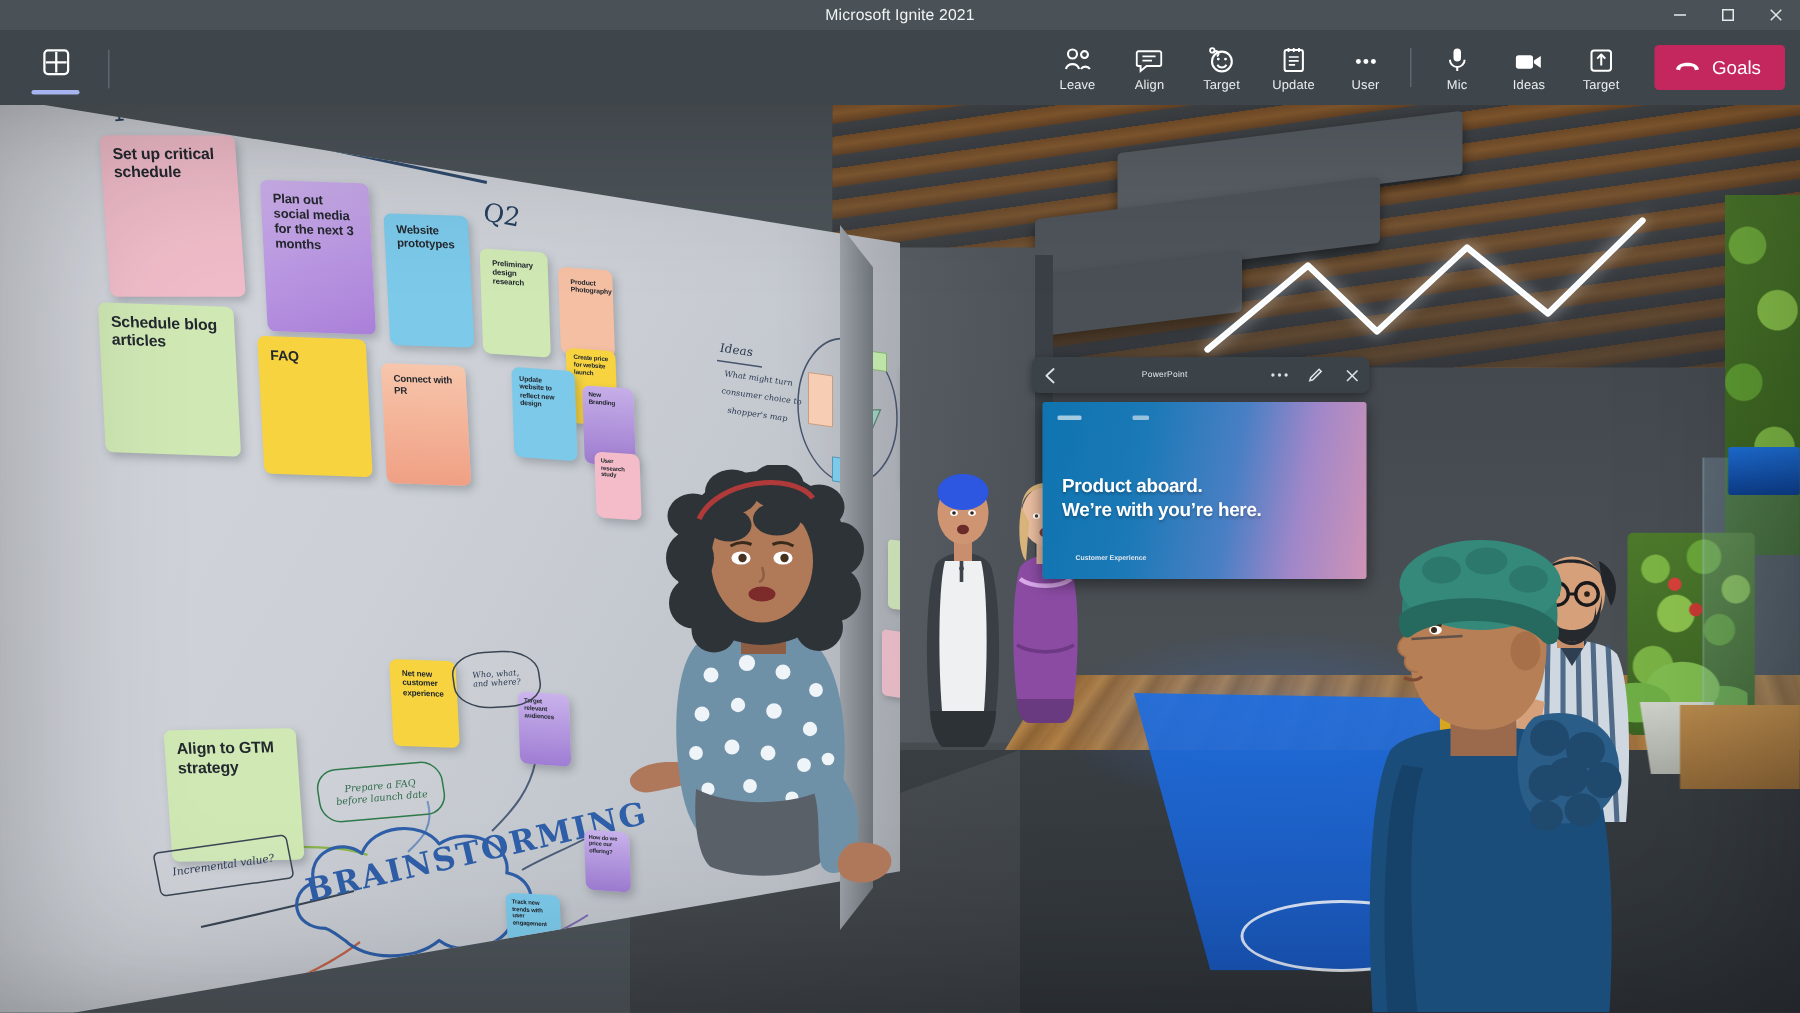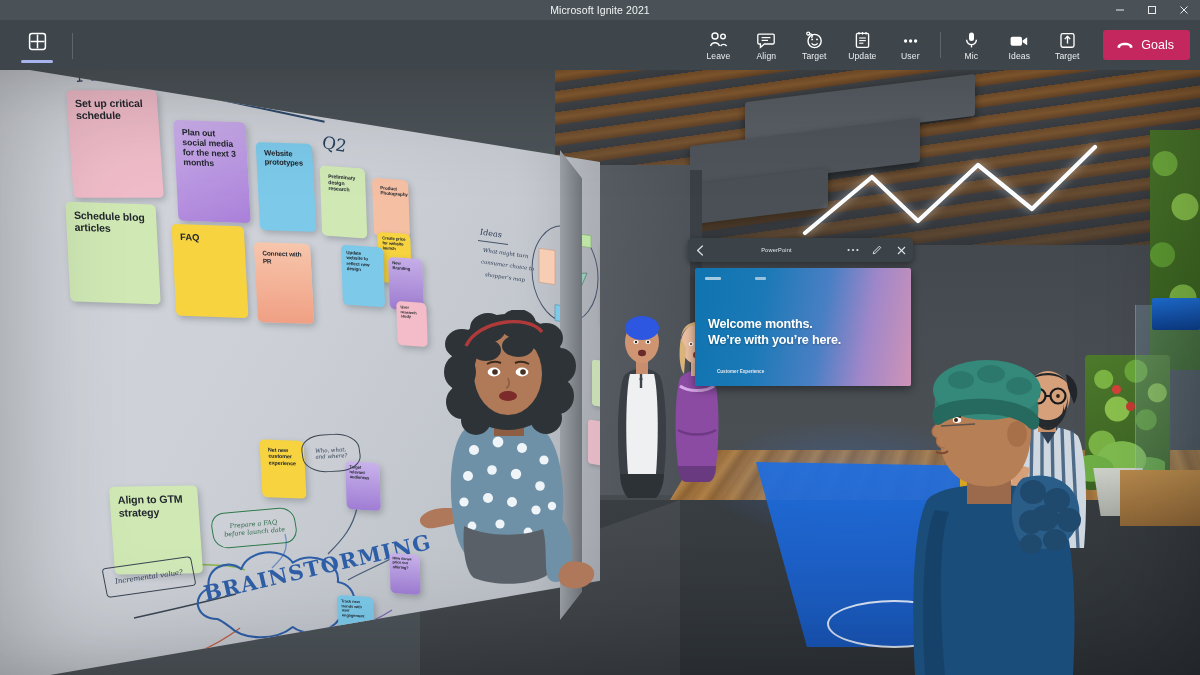--- a/index.html
+++ b/index.html
@@ -795,21 +795,21 @@
               <line x1="1" y1="1" x2="8" y2="8" stroke="#dfe2e5" stroke-width="1.1"></line>
               <line x1="8" y1="1" x2="1" y2="8" stroke="#dfe2e5" stroke-width="1.1"></line>
             </svg>
         </div>
       </div>
 
       <div class="ppt-slide">
         <div class="ppt-logo"></div>
         <div class="ppt-logo2"></div>
         <div class="ppt-h1">
-          <div>Welcome months.</div>
+          <div>Product aboard.</div>
           <div>We’re with you’re here.</div>
         </div>
         <div class="ppt-foot">Customer Experience</div>
       </div>
     </div>
 
     <div class="vignette"></div>
   </div>
 </div>
 

